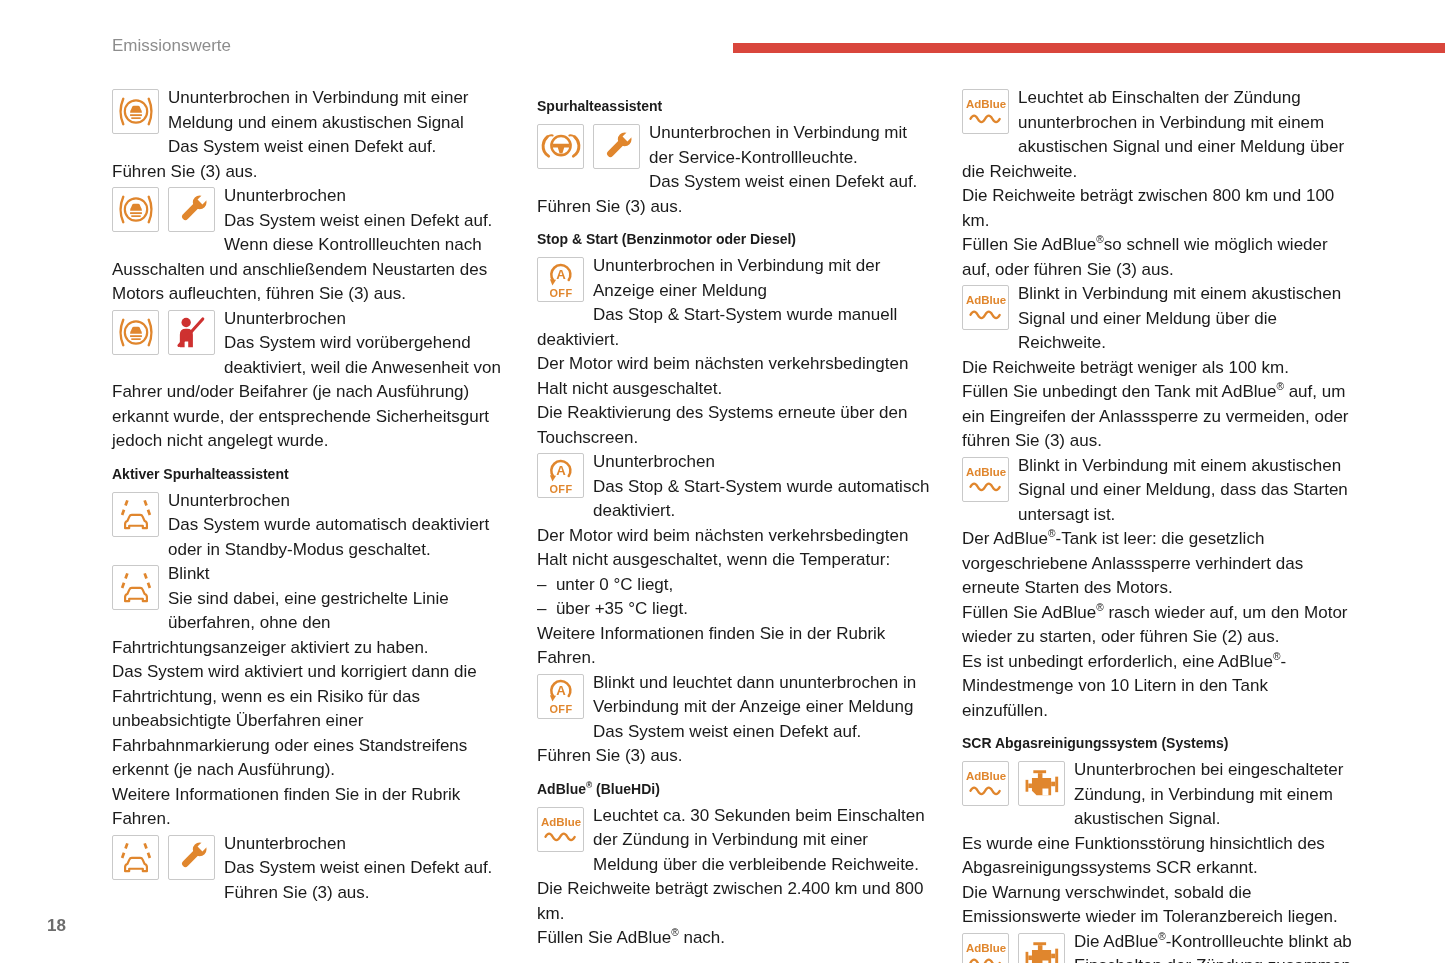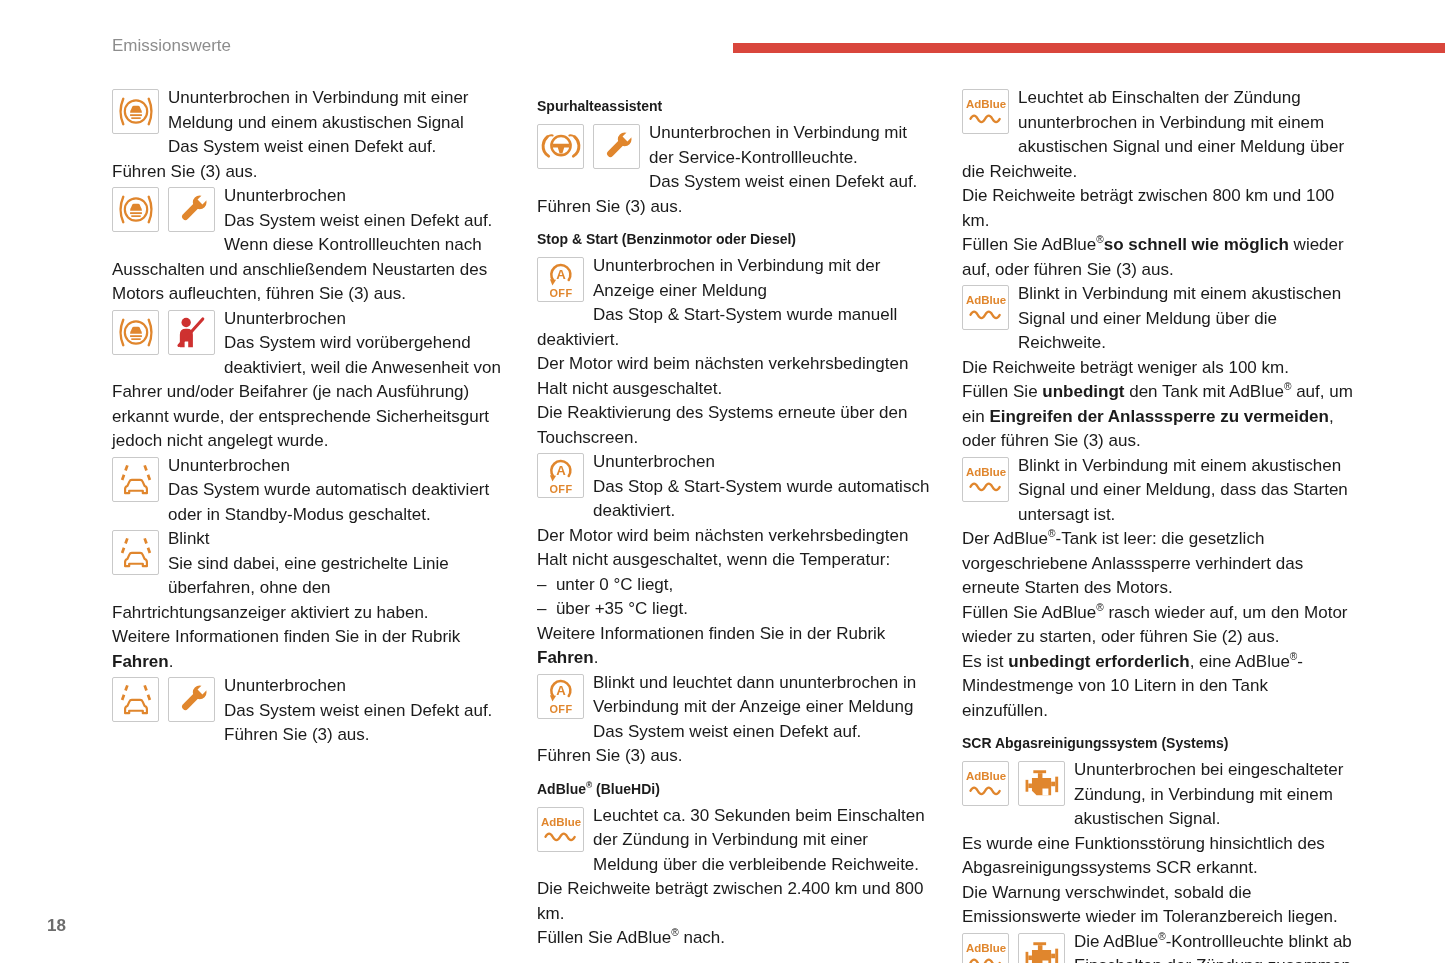--- a/index.html
+++ b/index.html
@@ -20,21 +20,21 @@
   .item::after { content:""; display:table; clear:both; }
   .icons { float:left; display:flex; gap:9px; margin:3px 9px 3px 0; }
   .icon-box {
     width:47px; height:45px; box-sizing:border-box; border:1px solid #c9c9c9; border-radius:2px;
     background:#fff; display:flex; align-items:center; justify-content:center;
     color:#e0862d; flex:0 0 auto;
   }
   .icon-box[data-name="seatbelt-reminder-icon"] { color:#ce3130; }
   .icon-box svg { display:block; }
   .line { font-size:17px; line-height:24.5px; }
-  .line b, .heading b { font-weight:bold; }
+  .line b, .heading b { font-weight:normal; }
   sup { font-size:60%; line-height:0; vertical-align:super; }
   .page-number { position:absolute; left:47px; top:916px; font-size:17px; font-weight:bold; color:#6d6d6d; }
 </style>
 </head>
 <body>
 
 <div class="page-header" data-name="page-title">Emissionswerte</div>
 <div class="red-bar" data-name="header-accent-bar"></div>
 
 <div class="columns" data-name="content-columns">
@@ -98,20 +98,21 @@
             <svg viewBox="0 0 40 42" width="36" height="38" overflow="visible">
               <circle cx="13.5" cy="10.5" r="5.2" fill="currentColor"></circle>
               <path d="M6.5 38 V24 q0-6.5 6.5-6.5 h1.5 q6.5 0 6.5 6.5 v14 h-5.2 v-6.5 h-4 V38 z" fill="currentColor"></path>
               <path d="M32 6.5 L5.5 36" stroke="currentColor" stroke-width="3.4" stroke-linecap="round" fill="none"></path>
             </svg>
           </span>
         </span>
         <div class="line" data-name="text-line">Ununterbrochen</div>
         <div class="line" data-name="text-line">Das System wird vorübergehend deaktiviert, weil die Anwesenheit von Fahrer und/oder Beifahrer (je nach Ausführung) erkannt wurde, der entsprechende Sicherheitsgurt jedoch nicht angelegt wurde.</div>
       </div>
+      <div class="heading" data-name="section-heading">Aktiver Spurhalteassistent</div>
       <div class="item" data-name="indicator-item">
         <span class="icons" data-name="indicator-icon-group">
           <span class="icon-box" data-name="lane-assist-icon">
             <svg viewBox="0 0 44 40" width="40" height="37" overflow="visible">
               <path d="M12.5 4.5 L5.5 24" stroke="currentColor" stroke-width="3" stroke-dasharray="6 5" fill="none"></path>
               <path d="M31.5 4.5 L38.5 24" stroke="currentColor" stroke-width="3" stroke-dasharray="6 5" fill="none"></path>
               <path d="M10 35 v-4.5 a3.5 3.5 0 0 1 2.5-3.4 l2.2-4.8 a3 3 0 0 1 2.7-1.8 h9.2 a3 3 0 0 1 2.7 1.8 l2.2 4.8 a3.5 3.5 0 0 1 2.5 3.4 V35 h-4.5 v-2.6 h-15 V35 z" fill="none" stroke="currentColor" stroke-width="2.4" stroke-linejoin="round"></path>
             </svg>
           </span>
         </span>
@@ -123,20 +124,21 @@
           <span class="icon-box" data-name="lane-assist-icon">
             <svg viewBox="0 0 44 40" width="40" height="37" overflow="visible">
               <path d="M12.5 4.5 L5.5 24" stroke="currentColor" stroke-width="3" stroke-dasharray="6 5" fill="none"></path>
               <path d="M31.5 4.5 L38.5 24" stroke="currentColor" stroke-width="3" stroke-dasharray="6 5" fill="none"></path>
               <path d="M10 35 v-4.5 a3.5 3.5 0 0 1 2.5-3.4 l2.2-4.8 a3 3 0 0 1 2.7-1.8 h9.2 a3 3 0 0 1 2.7 1.8 l2.2 4.8 a3.5 3.5 0 0 1 2.5 3.4 V35 h-4.5 v-2.6 h-15 V35 z" fill="none" stroke="currentColor" stroke-width="2.4" stroke-linejoin="round"></path>
             </svg>
           </span>
         </span>
         <div class="line" data-name="text-line">Blinkt</div>
         <div class="line" data-name="text-line">Sie sind dabei, eine gestrichelte Linie überfahren, ohne den Fahrtrichtungsanzeiger aktiviert zu haben.</div>
+        <div class="line" data-name="text-line">Das System wird aktiviert und korrigiert dann die Fahrtrichtung, wenn es ein Risiko für das unbeabsichtigte Überfahren einer Fahrbahnmarkierung oder eines Standstreifens erkennt (je nach Ausführung).</div>
         <div class="line" data-name="text-line">Weitere Informationen finden Sie in der Rubrik <b>Fahren</b>.</div>
       </div>
       <div class="item" data-name="indicator-item">
         <span class="icons" data-name="indicator-icon-group">
           <span class="icon-box" data-name="lane-assist-icon">
             <svg viewBox="0 0 44 40" width="40" height="37" overflow="visible">
               <path d="M12.5 4.5 L5.5 24" stroke="currentColor" stroke-width="3" stroke-dasharray="6 5" fill="none"></path>
               <path d="M31.5 4.5 L38.5 24" stroke="currentColor" stroke-width="3" stroke-dasharray="6 5" fill="none"></path>
               <path d="M10 35 v-4.5 a3.5 3.5 0 0 1 2.5-3.4 l2.2-4.8 a3 3 0 0 1 2.7-1.8 h9.2 a3 3 0 0 1 2.7 1.8 l2.2 4.8 a3.5 3.5 0 0 1 2.5 3.4 V35 h-4.5 v-2.6 h-15 V35 z" fill="none" stroke="currentColor" stroke-width="2.4" stroke-linejoin="round"></path>
             </svg>

